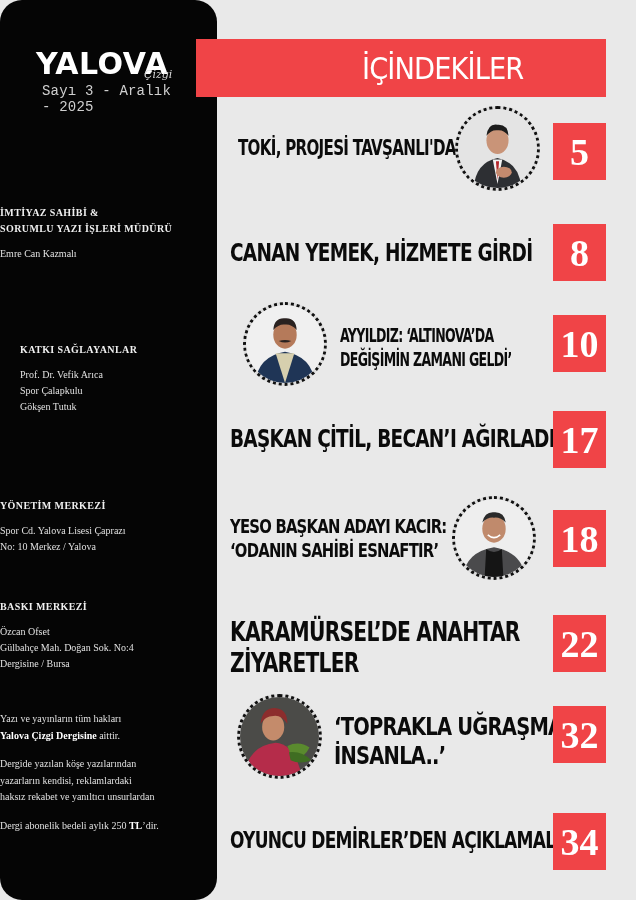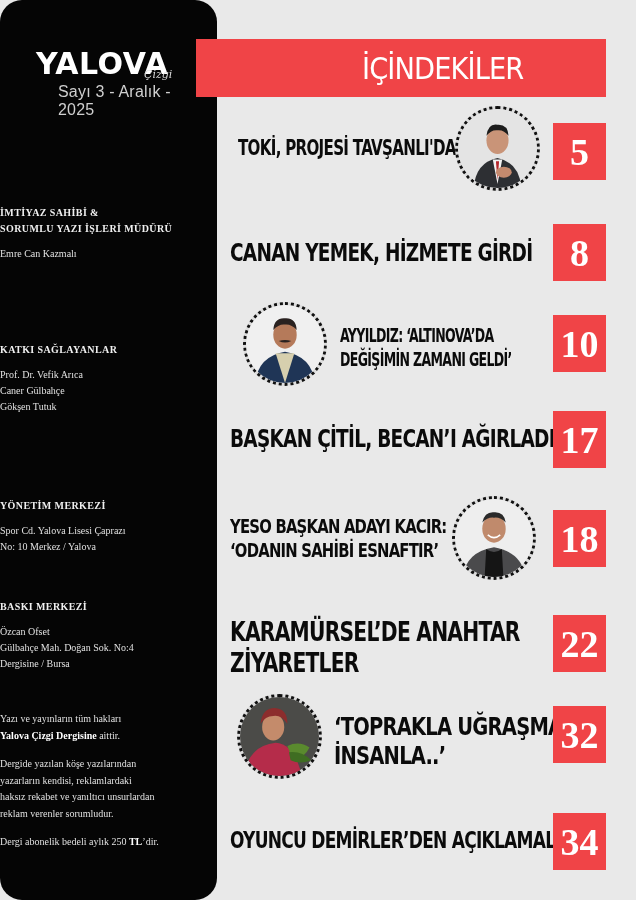--- a/index.html
+++ b/index.html
@@ -3,21 +3,21 @@
 <meta charset="utf-8">
 <style>
   * { box-sizing: border-box; margin: 0; padding: 0; }
   html, body { width: 636px; height: 900px; overflow: hidden; }
   body { position: relative; background: #e9e9e9; font-family: "Liberation Serif", serif; }
 
   .sidebar { position: absolute; left: 0; top: 0; width: 217px; height: 900px; background: #050505; color: #e6e6e6; border-radius: 22px; }
   .brand { position: absolute; left: 36px; top: 48px; width: 150px; }
   .brand-title { font-family: "DejaVu Sans", sans-serif; font-weight: bold; font-size: 30px; color: #fff; letter-spacing: 0.5px; line-height: 32px; }
   .brand-script { position: absolute; left: 108px; top: 20px; font-family: "DejaVu Serif", serif; font-style: italic; font-size: 11px; color: #d8d8d8; }
-  .brand-issue { font-family: Liberation Sans, sans-serif; font-size: 16px; color: #cfcfcf; margin-top: 3px; margin-left: 22px; letter-spacing: 0.2px; }
+  .brand-issue { font-family: Liberation Mono, monospace; font-size: 14px; color: #cfcfcf; margin-top: 3px; margin-left: 6px; letter-spacing: 0.2px; }
 
   .sb-block { position: absolute; left: 0; width: 254px; text-align: left; font-size: 10px; line-height: 16px; color: #e0e0e0; }
   .sb-head { font-weight: bold; font-size: 10px; letter-spacing: 0.4px; color: #f0f0f0; }
   .sb-gap { height: 9px; }
   .sb-note { font-size: 10px; line-height: 16.5px; }
   .sb-note b { font-weight: bold; color: #fff; }
 
   .banner { position: absolute; left: 196px; top: 39px; width: 410px; height: 58px; background: #f04447; display: flex; align-items: center; justify-content: center; padding-left: 43px; }
   .banner-title { font-family: "DejaVu Sans", sans-serif; font-size: 31px; color: #fff; letter-spacing: -1px; font-weight: normal; transform: scaleX(0.88); margin-left: 40px; }
 
@@ -36,25 +36,25 @@
     <div class="brand-issue">Sayı 3 - Aralık - 2025</div>
   </div>
 
   <div class="sb-block" style="top:205px;">
     <div class="sb-head">İMTİYAZ SAHİBİ &amp;</div>
     <div class="sb-head">SORUMLU YAZI İŞLERİ MÜDÜRÜ</div>
     <div class="sb-gap"></div>
     <div>Emre Can Kazmalı</div>
   </div>
 
-  <div class="sb-block" style="top:342px;">
+  <div class="sb-block" style="top:342px;padding-left:20px;">
     <div class="sb-head">KATKI SAĞLAYANLAR</div>
     <div class="sb-gap"></div>
     <div>Prof. Dr. Vefik Arıca</div>
-    <div>Caner Gülbahçe</div>
+    <div>Spor Çalapkulu</div>
     <div>Gökşen Tutuk</div>
   </div>
 
   <div class="sb-block" style="top:498px;">
     <div class="sb-head">YÖNETİM MERKEZİ</div>
     <div class="sb-gap"></div>
     <div>Spor Cd. Yalova Lisesi Çaprazı</div>
     <div>No: 10 Merkez / Yalova</div>
   </div>
 
@@ -66,21 +66,20 @@
     <div>Dergisine / Bursa</div>
   </div>
 
   <div class="sb-block sb-note" style="top:711px;">
     <div>Yazı ve yayınların tüm hakları</div>
     <div><b>Yalova Çizgi Dergisine</b><span> aittir.</span></div>
     <div class="sb-gap" style="height:12px;"></div>
     <div>Dergide yazılan köşe yazılarından</div>
     <div>yazarların kendisi, reklamlardaki</div>
     <div>haksız rekabet ve yanıltıcı unsurlardan</div>
-    <div>reklam verenler sorumludur.</div>
     <div class="sb-gap" style="height:12px;"></div>
     <div><span>Dergi abonelik bedeli aylık 250 </span><b>TL</b><span>’dir.</span></div>
   </div>
 </div>
 
 <div class="banner">
   <div class="banner-title">İÇİNDEKİLER</div>
 </div>
 
 <div class="entry-title" style="left:238px; top:136px; font-size:21px; transform:scaleX(0.72);">TOKİ, PROJESİ TAVŞANLI'DA</div>

